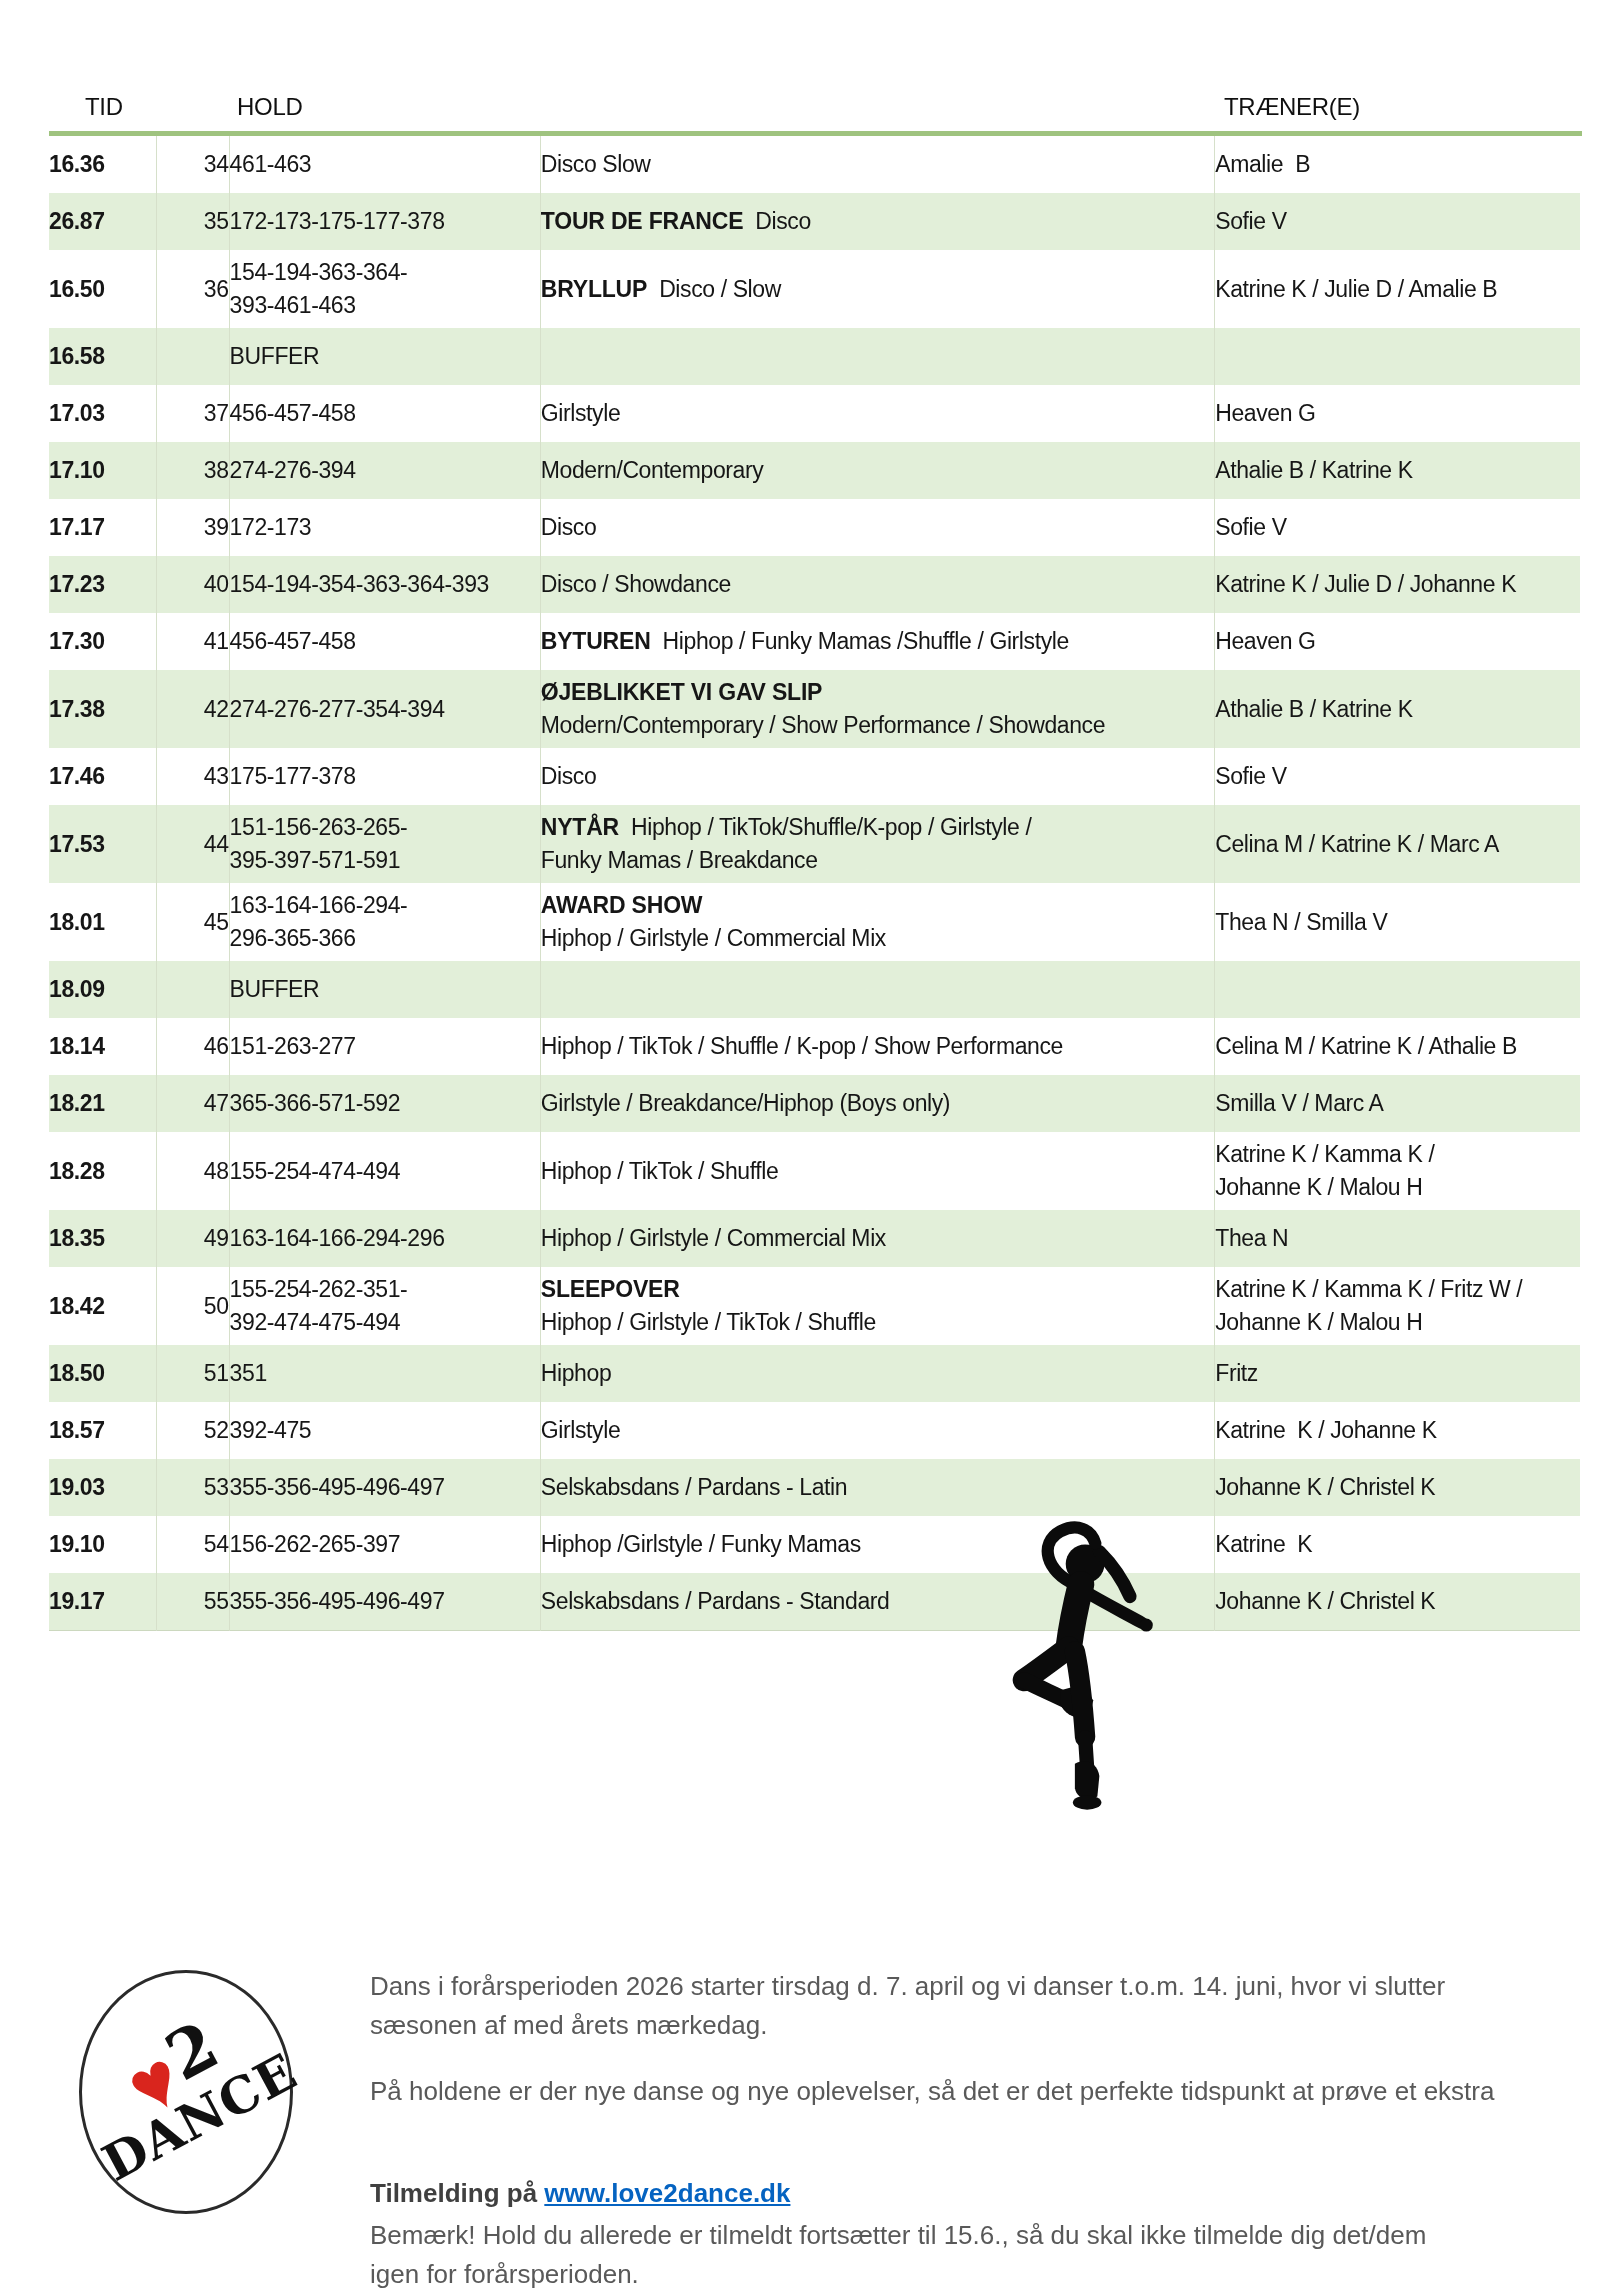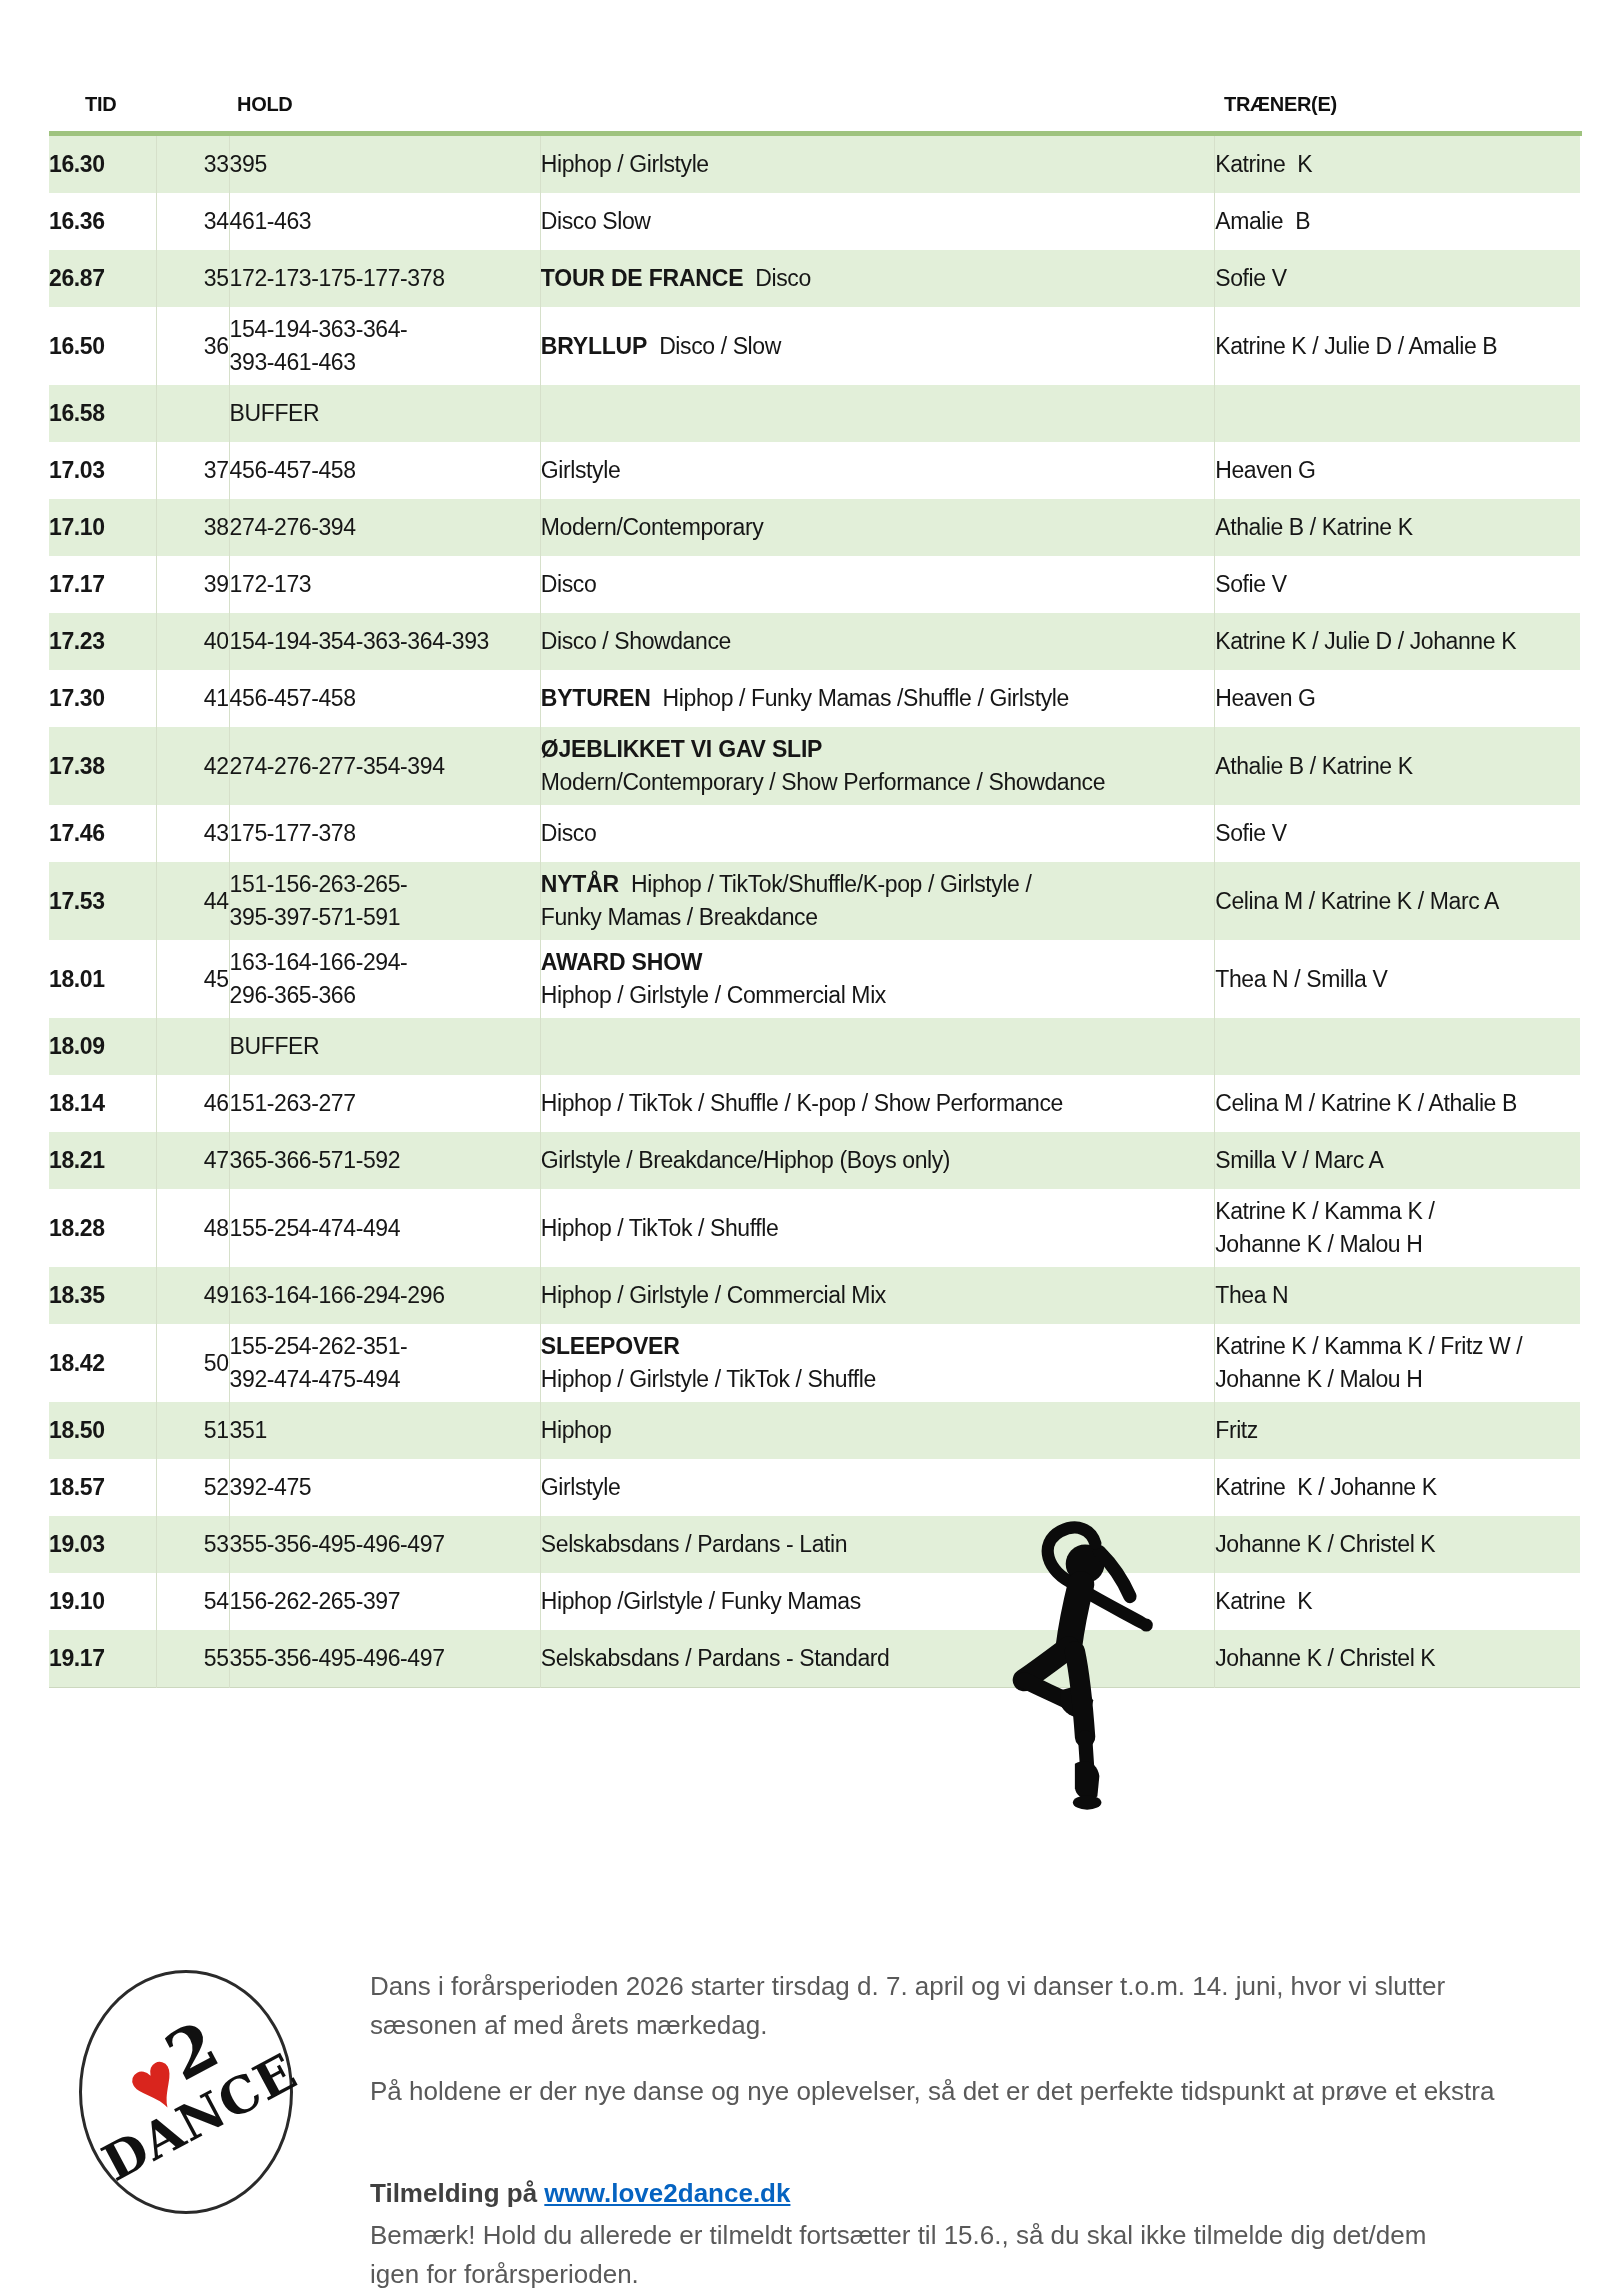--- a/index.html
+++ b/index.html
@@ -12,21 +12,21 @@
     --heart:#d9251d;
   }
   html,body{margin:0;padding:0;}
   body{
     width:1620px;height:2293px;position:relative;background:#ffffff;
     font-family:"Liberation Sans", sans-serif;color:var(--ink);
     overflow:hidden;
   }
   
   .col-head{
-    position:absolute;top:93px;font-size:20px;font-weight:bold;
+    position:absolute;top:93px;font-size:24px;font-weight:normal;
     letter-spacing:-0.3px;color:#101010;
   }
   #h-tid{left:85px;}
   #h-hold{left:237px;}
   #h-tr{left:1224px;}
   .header-rule{
     position:absolute;left:49px;top:131px;width:1533px;height:5.4px;
     background:var(--rule-green);
   }
   
@@ -81,27 +81,20 @@
 
 <table class="sched">
   <colgroup>
     <col style="width:107px">
       <col style="width:73px">
       <col style="width:311px">
       <col style="width:674px">
       <col style="width:365px">
   </colgroup>
   <tbody>
-      <tr class="g single">
-        <td class="c-time">16.30</td>
-        <td class="c-num">33</td>
-        <td class="c-hold"><div>395</div></td>
-        <td class="c-desc"><div><span>Hiphop / Girlstyle</span></div></td>
-        <td class="c-tr"><div>Katrine  K</div></td>
-      </tr>
       <tr class="w single">
         <td class="c-time">16.36</td>
         <td class="c-num">34</td>
         <td class="c-hold"><div>461-463</div></td>
         <td class="c-desc"><div><span>Disco Slow</span></div></td>
         <td class="c-tr"><div>Amalie  B</div></td>
       </tr>
       <tr class="g single">
         <td class="c-time">26.87</td>
         <td class="c-num">35</td>

